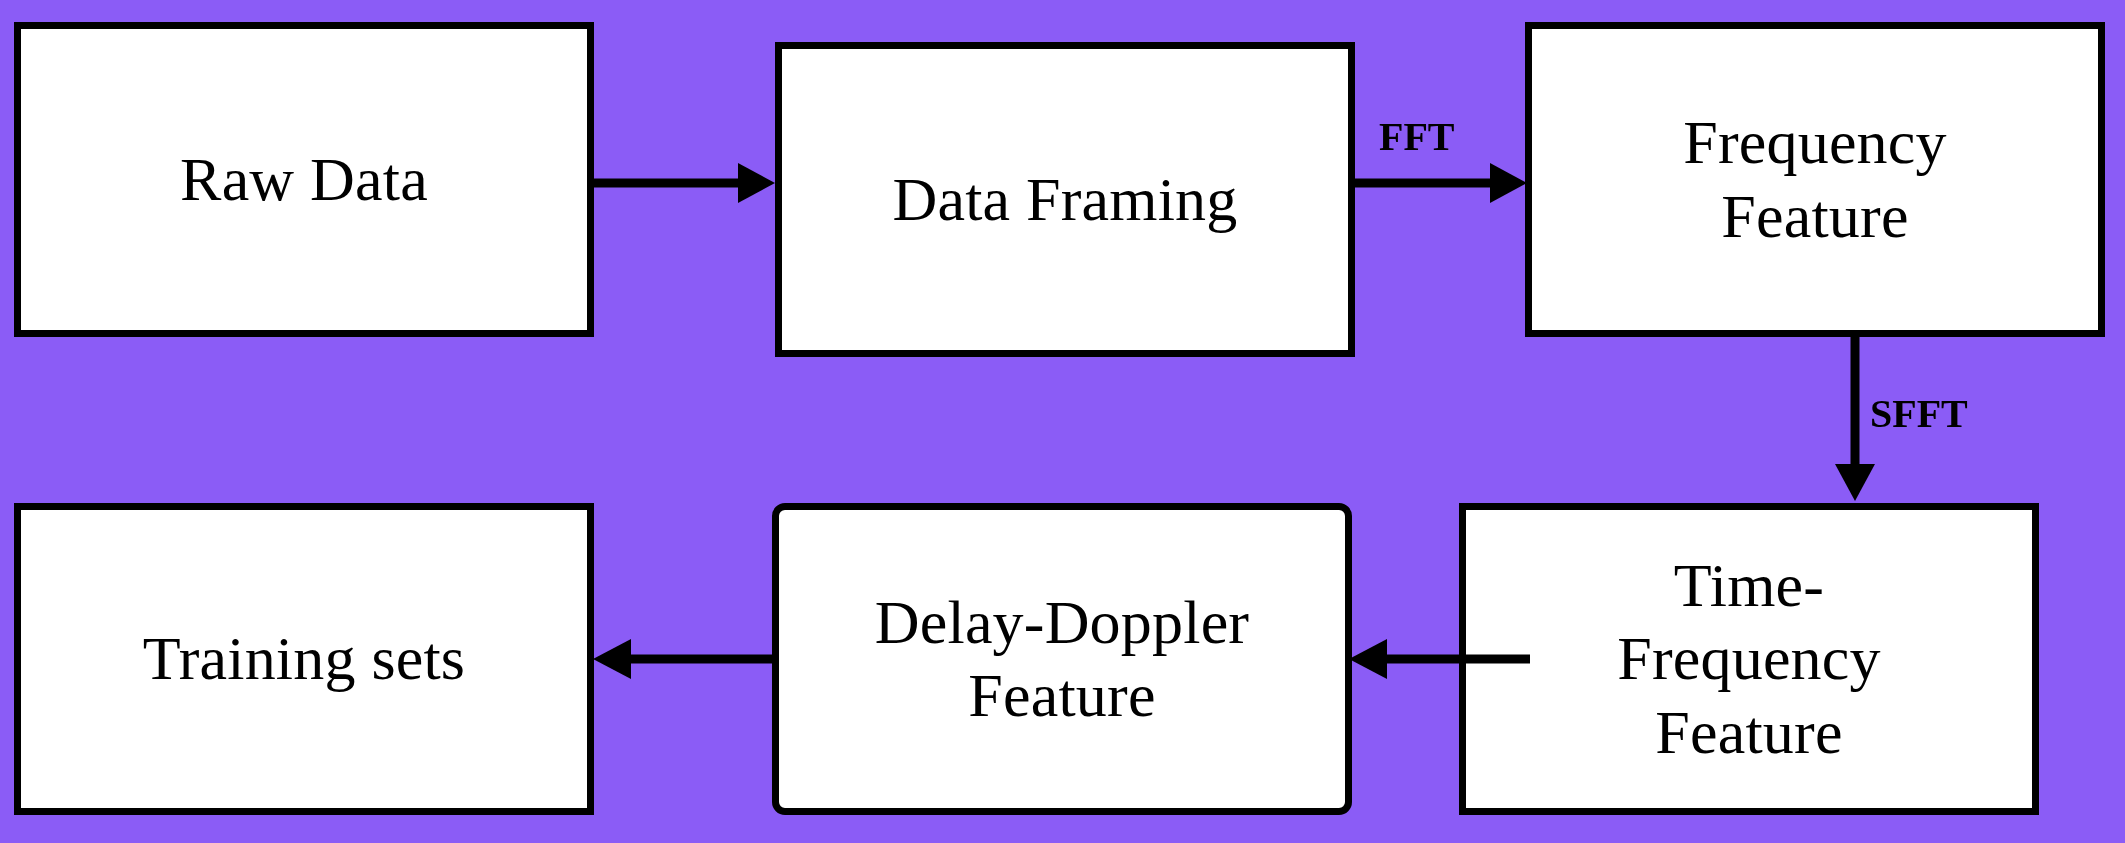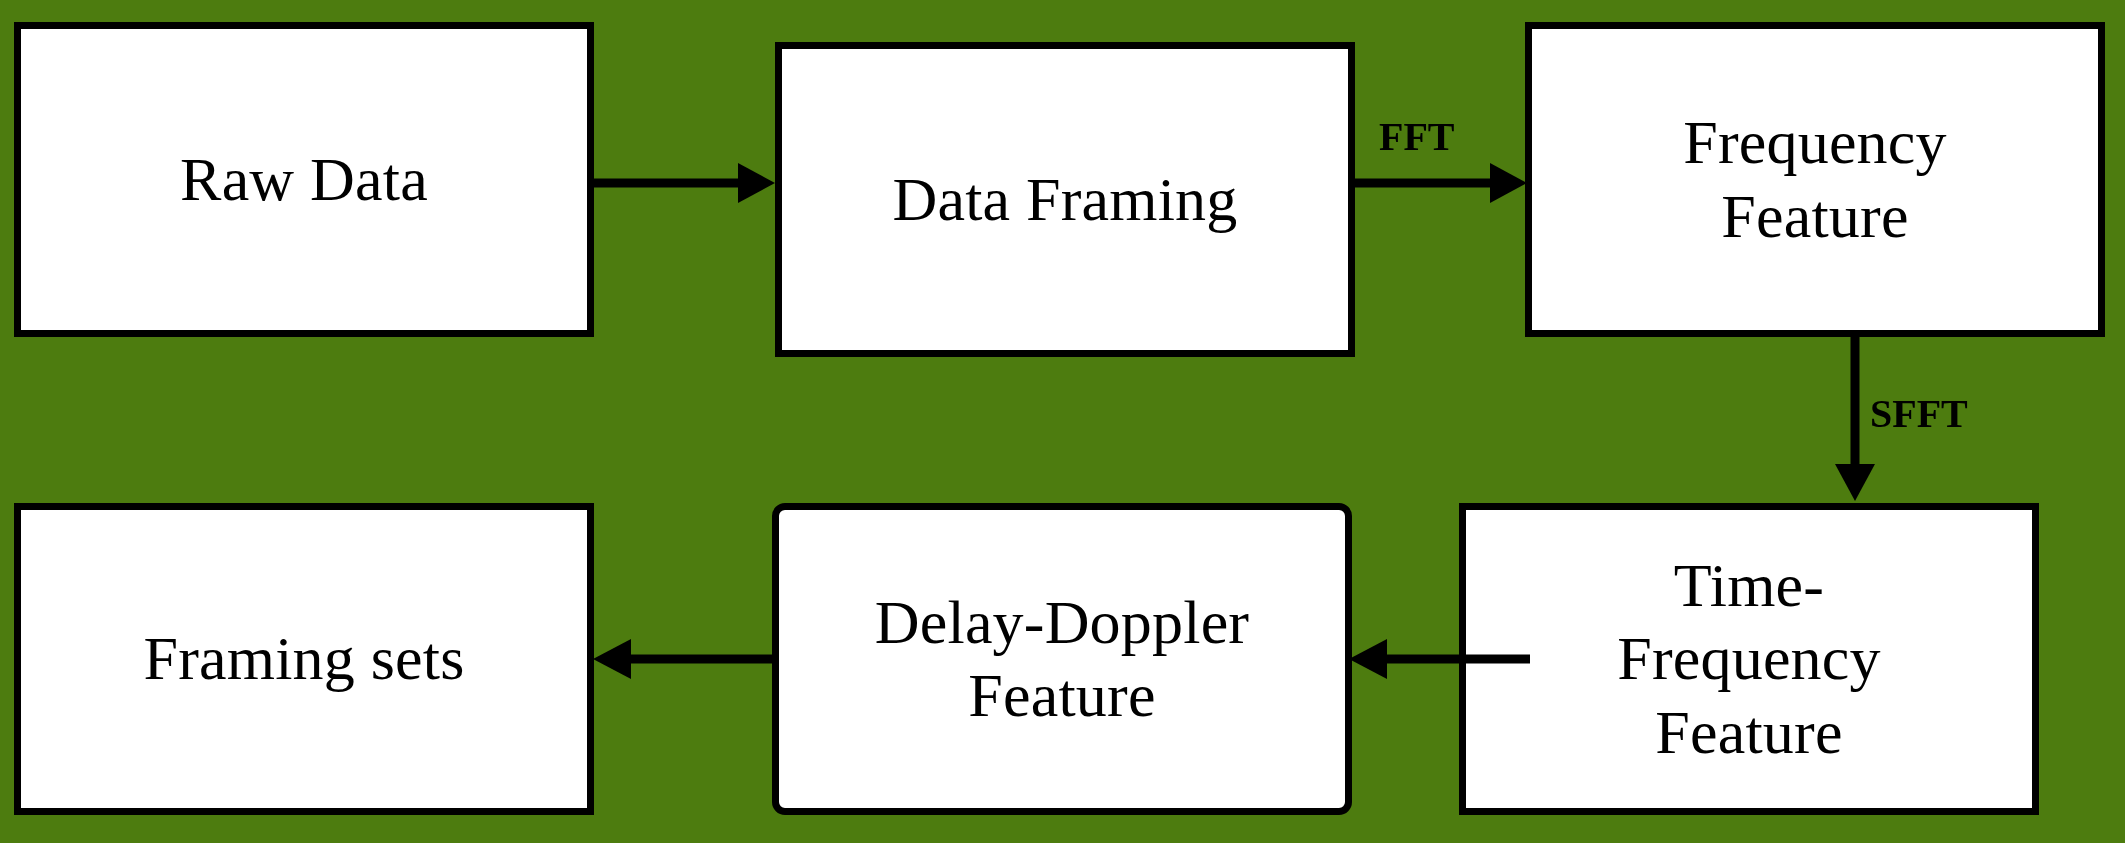--- a/index.html
+++ b/index.html
@@ -4,21 +4,21 @@
 <style>
   html, body {
     margin: 0;
     padding: 0;
     background: #ffffff;
   }
   #canvas {
     position: relative;
     width: 2125px;
     height: 843px;
-    background: #4d7c0f;
+    background: #8b5cf6;
     overflow: hidden;
     font-family: "Liberation Serif", "DejaVu Serif", serif;
   }
   .node {
     position: absolute;
     box-sizing: border-box;
     border: 7px solid #000000;
     background: #ffffff;
     display: flex;
     align-items: center;
@@ -80,21 +80,21 @@
 Frequency
 Feature</span>
   </div>
 
   <div class="node" id="node-delay-doppler" style="left:772px; top:503px; width:580px; height:312px;border-radius:13px;">
     <span class="node-label">Delay-Doppler
 Feature</span>
   </div>
 
   <div class="node" id="node-training-sets" style="left:14px; top:503px; width:580px; height:312px;">
-    <span class="node-label">Framing sets</span>
+    <span class="node-label">Training sets</span>
   </div>
 
   <svg class="arrow-svg" style="left:594px; top:160px; width:190px; height:46px;" viewBox="0 0 190 46">
     <line class="arrow-line" x1="0" y1="23" x2="152" y2="23"></line>
     <polygon class="arrow-head" points="181,23 144,3 144,43"></polygon>
   </svg>
 
   <svg class="arrow-svg" style="left:1355px; top:160px; width:180px; height:46px;" viewBox="0 0 180 46">
     <line class="arrow-line" x1="0" y1="23" x2="142" y2="23"></line>
     <polygon class="arrow-head" points="172,23 135,3 135,43"></polygon>

